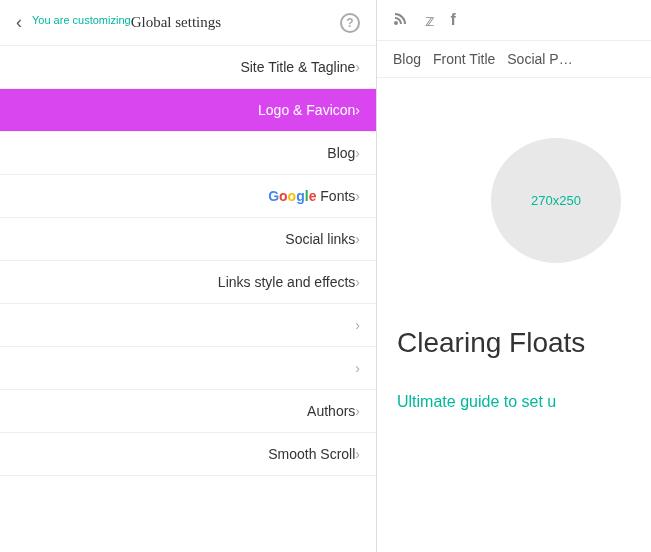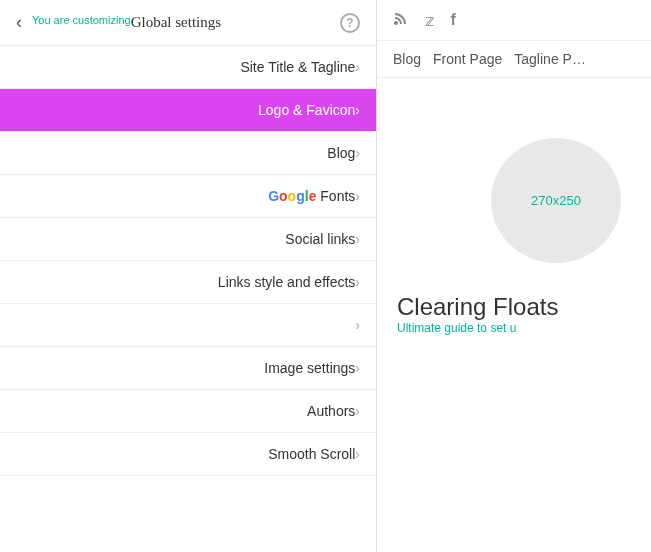--- a/index.html
+++ b/index.html
@@ -149,20 +149,21 @@
       font-size: 14px;
     }
 
     .right-content {
       flex: 1;
       position: relative;
       padding: 20px;
       display: flex;
       flex-direction: column;
       align-items: center;
+      gap: 34px;
     }
 
     .placeholder-image {
       width: 130px;
       height: 125px;
       background: #e8e8e8;
       border-radius: 50%;
       display: flex;
       align-items: center;
       justify-content: center;
@@ -243,21 +244,20 @@
     <li class="menu-item">
       <span>Links style and effects</span>
       <span class="chevron">›</span>
     </li>
 
     <li class="menu-item">
       <span class="chevron">›</span>
     </li>
 
     <li class="menu-item">
-      <span>Image settings</span>
       <span class="chevron">›</span>
     </li>
 
     <li class="menu-item">
       <span>Authors</span>
       <span class="chevron">›</span>
     </li>
 
     <li class="menu-item">
       <span>Smooth Scroll</span>
@@ -274,25 +274,25 @@
         <circle cx="3" cy="13" r="2"></circle>
         <path d="M2 7a7 7 0 0 1 7 7h-2a5 5 0 0 0-5-5V7z"></path>
         <path d="M2 3a11 11 0 0 1 11 11h-2A9 9 0 0 0 2 5V3z"></path>
       </svg>
     </span>
     <span class="social-icon" style="font-size:16px; font-family: serif;">𝕫</span>
     <span class="social-icon" style="font-size:16px; font-weight:bold;">f</span>
   </div>
   <div class="right-nav">
     <a>Blog</a>
-    <a>Front Page</a>
-    <a>Tagline P…</a>
+    <a>Front Title</a>
+    <a>Social P…</a>
   </div>
   <div class="right-content">
     <div style="align-self:flex-end; margin-right:10px; margin-top:10px;">
       <div class="placeholder-image">
         <span class="placeholder-text">270x250</span>
       </div>
     </div>
-    <h2 class="article-title" style="margin-top:30px; font-size:24px; font-weight:300; color:#333;">Clearing Floats</h2>
-    <p class="article-subtitle" style="color:#00b89c; font-size:12px;text-align:right;">Ultimate guide to set u</p>
+    <h2 class="article-title" style="margin-top:30px; font-size:28px; font-weight:300; color:#333;">Clearing Floats</h2>
+    <p class="article-subtitle" style="color:#00b89c; font-size:16px;text-align:right;">Ultimate guide to set u</p>
   </div>
 </div>
 
 </body></html>

